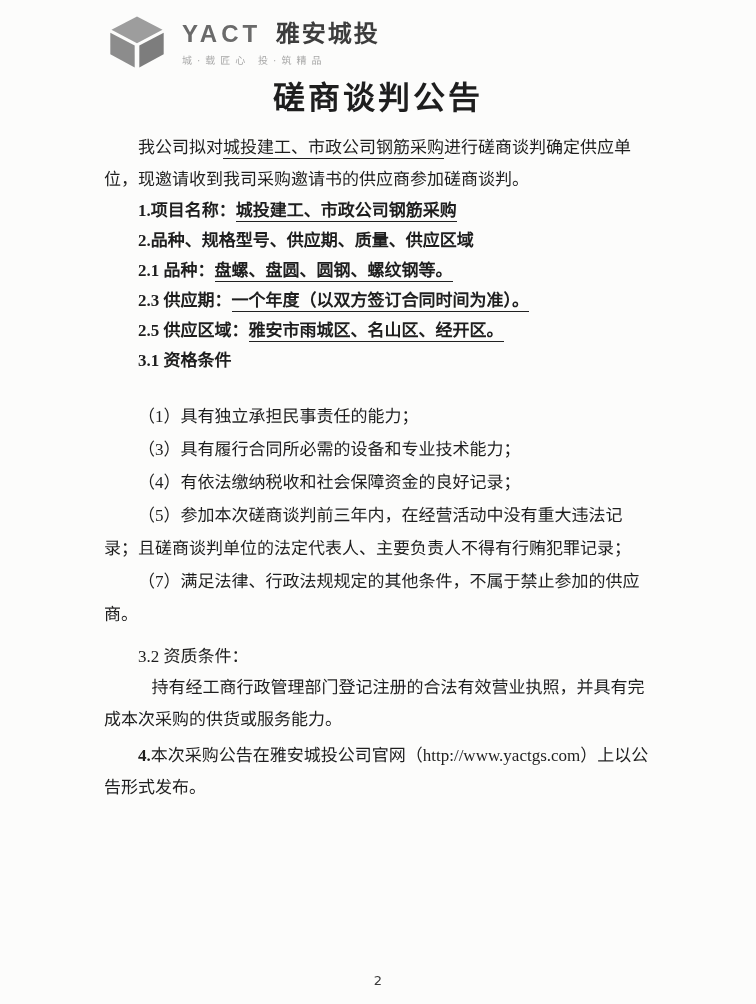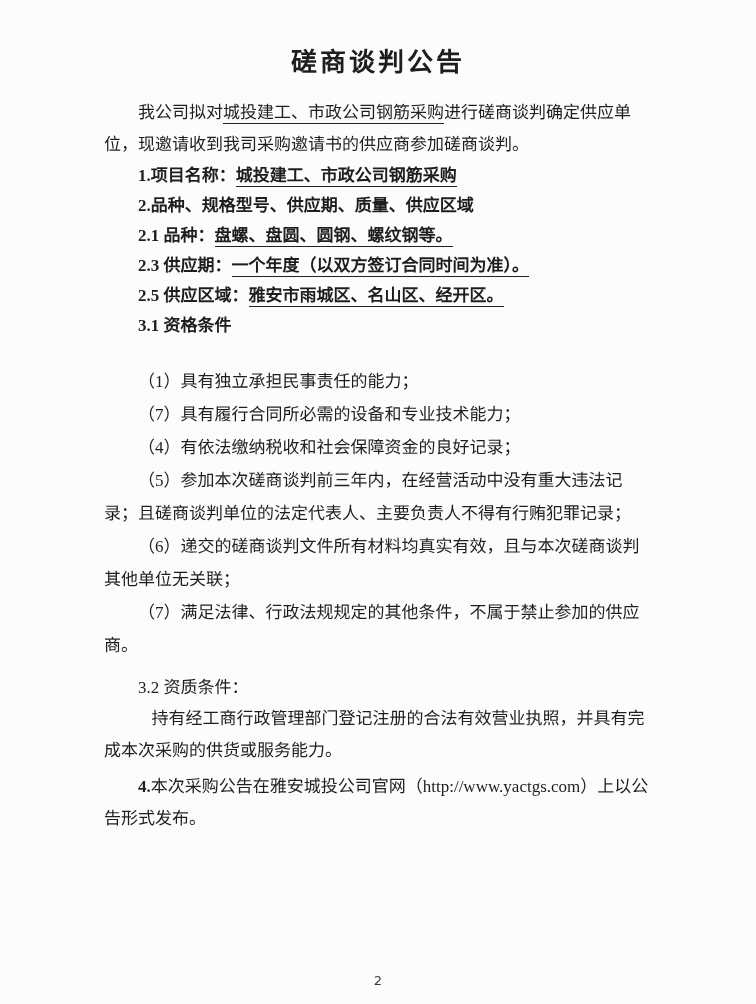--- a/index.html
+++ b/index.html
@@ -18,23 +18,23 @@
   
   .logo-row { display:flex; align-items:flex-start; gap:16px; height:62px; margin-left:4px; }
   .cube-wrap { width:58px; height:56px; flex:0 0 auto; }
   .logo-text { padding-top:7px; font-family:"Liberation Sans","DejaVu Sans",sans-serif; }
   .logo-line1 { font-size:24px; line-height:26px; white-space:nowrap; }
   .logo-acronym { color:#6a6a6a; font-weight:600; letter-spacing:4px; }
   .logo-company { color:#3d3d3d; font-weight:700; letter-spacing:2px; margin-left:8px; }
   .logo-tagline { font-size:10px; color:#a8a8a8; letter-spacing:5px; margin-top:5px; }
   
   .doc-title {
-    margin:27px 0 0 0;
+    margin:0 0 0 0;
     text-align:center;
-    font-size:26px;
+    font-size:32px;
     font-weight:700;
     letter-spacing:3px;
     line-height:44px;
   }
   
   .intro { margin:12px 0 0 0; text-indent:2em; line-height:32px; font-weight:400; }
   .u { border-bottom:1.5px solid #222; padding-bottom:1px; }
   .sec { margin:0; padding-left:2em; line-height:30px; font-weight:700; }
   .quals { margin-top:24px; }
   .qual { margin:0; text-indent:2em; line-height:33px; font-weight:400; }
@@ -46,38 +46,53 @@
     position:absolute; left:0; right:0; bottom:16px;
     text-align:center; font-size:13px; color:#3a3a3a;
     font-family:"DejaVu Sans","Liberation Sans",sans-serif;
   }
 </style>
 </head>
 <body>
 
 <div class="page">
 
+  <div class="logo-row">
+    <div class="cube-wrap">
+      <svg viewBox="0 0 100 92" width="58" height="56" aria-hidden="true">
+        <polygon points="50,2 94,25 50,48 6,25" fill="#9d9d9d"></polygon>
+        <polygon points="4,30 46,52 46,90 4,67" fill="#8c8c8c"></polygon>
+        <polygon points="54,52 96,30 96,67 54,90" fill="#7d7d7d"></polygon>
+      </svg>
+    </div>
+    <div class="logo-text">
+      <div class="logo-line1">
+        <span class="logo-acronym">YACT</span>
+        <span class="logo-company">雅安城投</span>
+      </div>
+      <div class="logo-tagline">城·载匠心  投·筑精品</div>
+    </div>
+  </div>
 
   <h1 class="doc-title">磋商谈判公告</h1>
 
   <p class="intro"><span>我公司拟对</span><span class="u">城投建工、市政公司钢筋采购</span><span>进行磋商谈判确定供应单位，现邀请收到我司采购邀请书的供应商参加磋商谈判。</span></p>
 
   <p class="sec"><span>1.项目名称：</span><span class="u">城投建工、市政公司钢筋采购</span></p>
   <p class="sec"><span>2.品种、规格型号、供应期、质量、供应区域</span><span></span></p>
   <p class="sec"><span>2.1 品种：</span><span class="u">盘螺、盘圆、圆钢、螺纹钢等。</span></p>
   <p class="sec"><span>2.3 供应期：</span><span class="u">一个年度（以双方签订合同时间为准）。</span></p>
   <p class="sec"><span>2.5 供应区域：</span><span class="u">雅安市雨城区、名山区、经开区。</span></p>
   <p class="sec"><span>3.1 资格条件</span><span></span></p>
 
   <div class="quals">
     <p class="qual">（1）具有独立承担民事责任的能力；</p>
-    <p class="qual">（7）具有履行合同所必需的设备和专业技术能力；</p>
+    <p class="qual">（3）具有履行合同所必需的设备和专业技术能力；</p>
     <p class="qual">（4）有依法缴纳税收和社会保障资金的良好记录；</p>
     <p class="qual">（5）参加本次磋商谈判前三年内，在经营活动中没有重大违法记录；且磋商谈判单位的法定代表人、主要负责人不得有行贿犯罪记录；</p>
-    <p class="qual">（6）递交的磋商谈判文件所有材料均真实有效，且与本次磋商谈判其他单位无关联；</p>
     <p class="qual">（7）满足法律、行政法规规定的其他条件，不属于禁止参加的供应商。</p>
   </div>
 
   <p class="sec32-head">3.2 资质条件：</p>
   <p class="sec32-body">持有经工商行政管理部门登记注册的合法有效营业执照，并具有完成本次采购的供货或服务能力。</p>
 
   <p class="sec4"><span class="num">4.</span><span>本次采购公告在雅安城投公司官网（http://www.yactgs.com）上以公告形式发布。</span></p>
 
   <div class="page-number">2</div>
 

